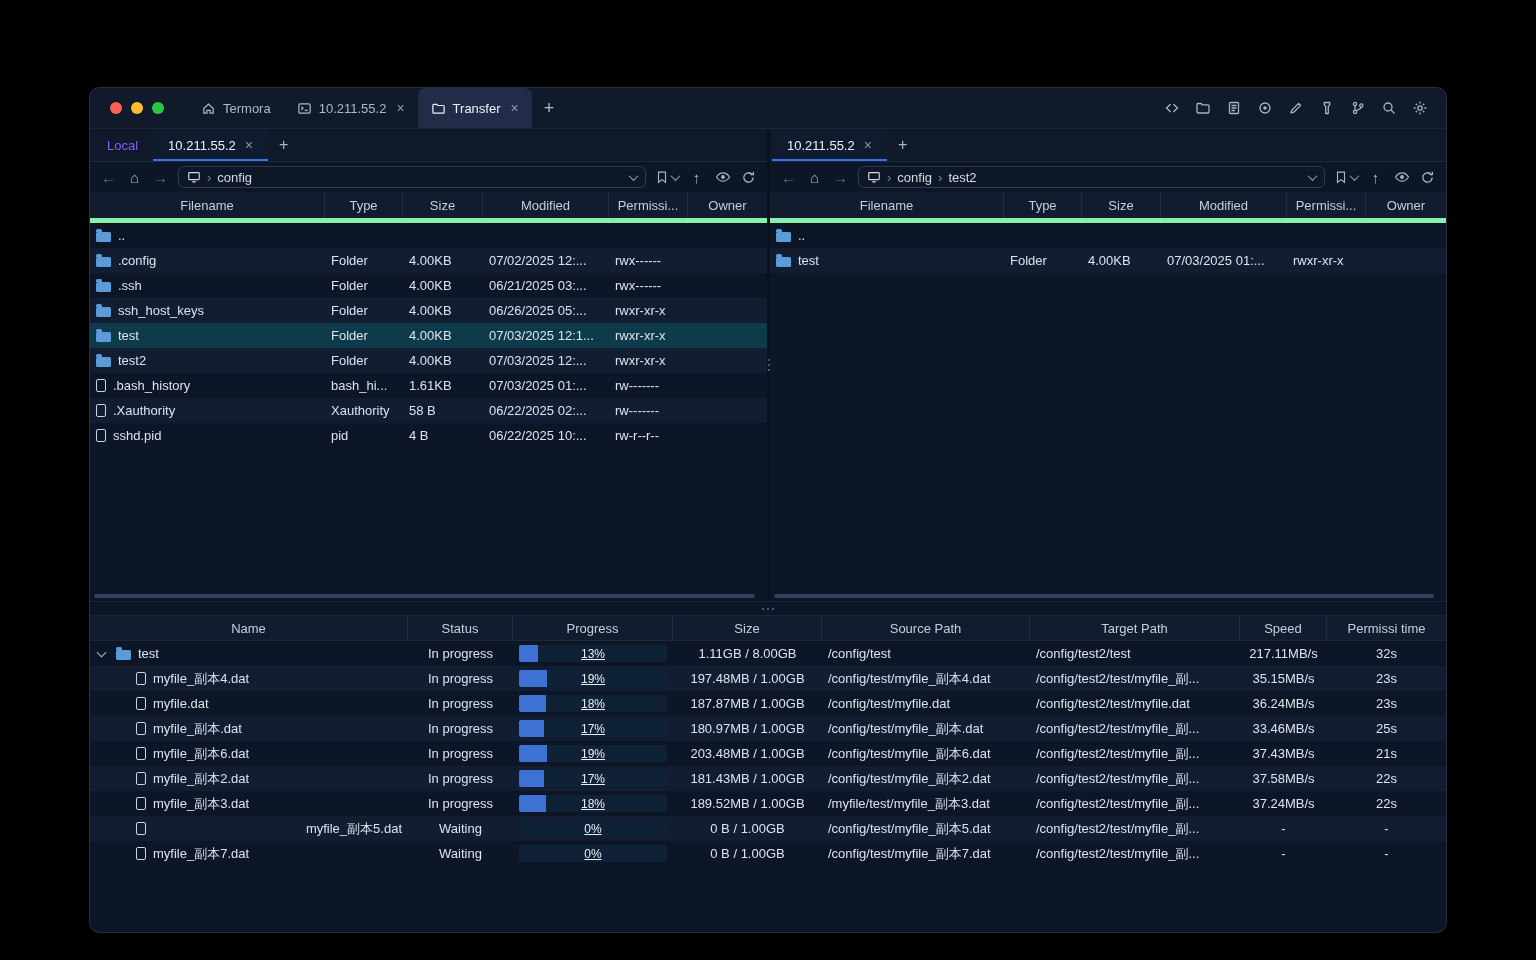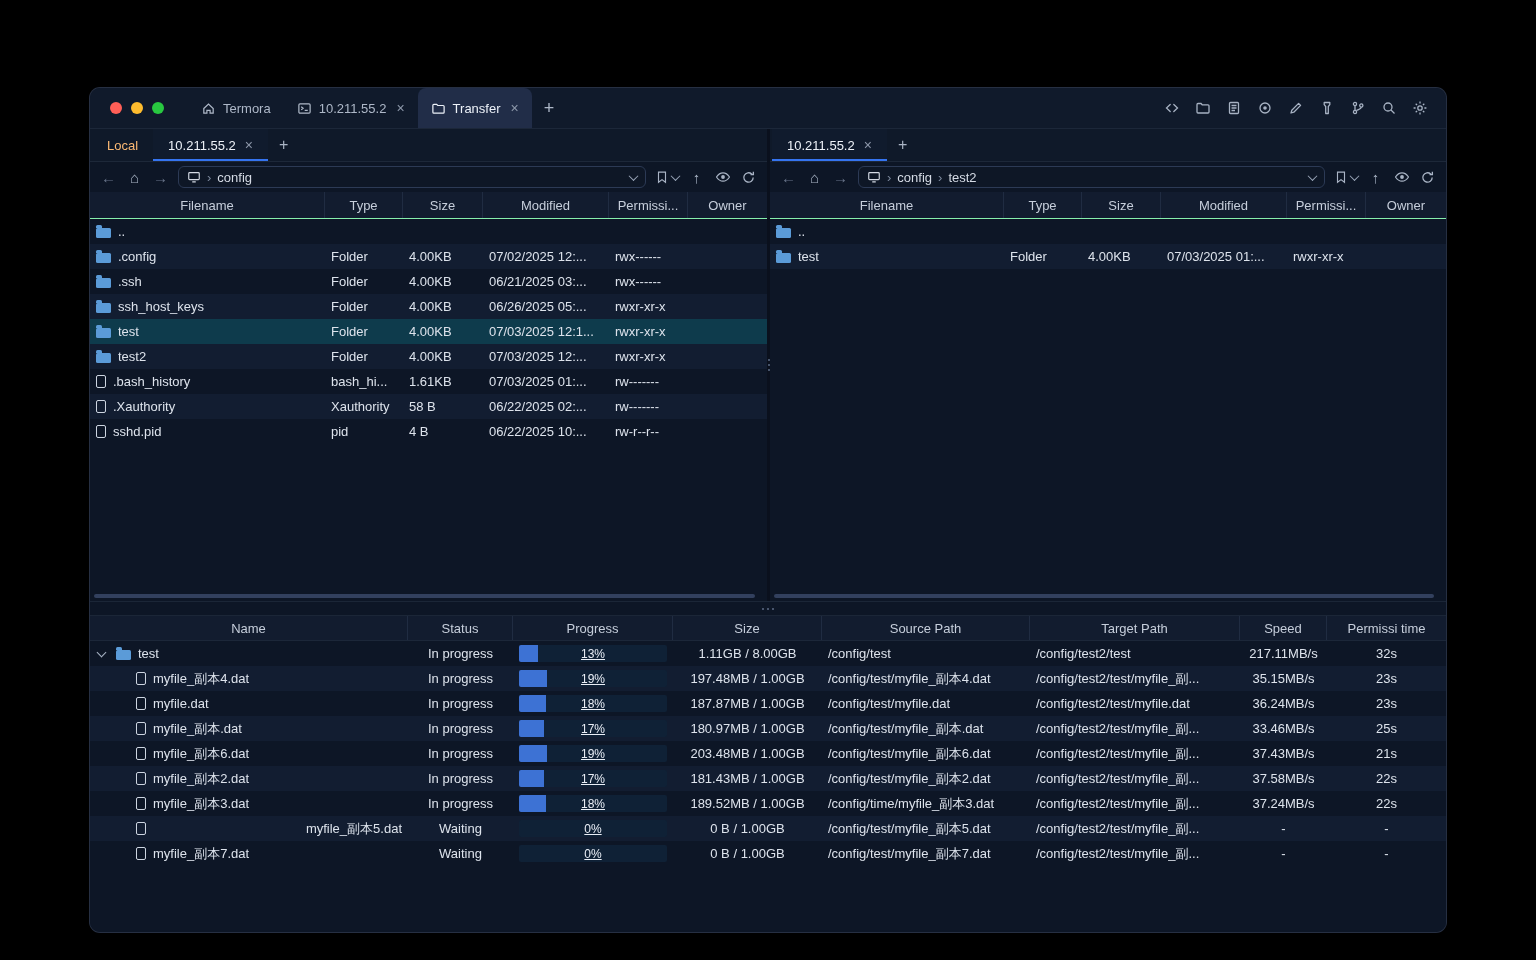--- a/index.html
+++ b/index.html
@@ -24,38 +24,38 @@
 
   
   .panes{display:flex;height:472px;flex:0 0 472px;min-height:0;}
   .pane{display:flex;flex-direction:column;position:relative;min-width:0;background:#0d1626;}
   .pane.left{width:677px;flex:0 0 677px;}
   .pane.right{flex:1;}
   .vdivider{width:3px;flex:0 0 3px;background:#0a101d;display:flex;flex-direction:column;justify-content:center;align-items:center;gap:3px;cursor:col-resize;}
   .vdivider i,.hdivider i{width:2px;height:2px;border-radius:50%;background:#5c6b86;display:block;}
 
   .ptabs{height:32px;flex:0 0 32px;display:flex;align-items:stretch;background:#0f1929;border-bottom:1px solid #1d2839;padding-left:2px;}
-  .ptab{display:flex;align-items:center;gap:6px;padding:0 15px;color:#fdba74;white-space:nowrap;}
+  .ptab{display:flex;align-items:center;gap:6px;padding:0 15px;color:#8b5cf6;white-space:nowrap;}
   .ptab.active{color:#eef2f8;background:#13203650;box-shadow:inset 0 -2px 0 #3574f0;}
   .pplus{display:flex;align-items:center;padding:0 11px;font-size:16px;color:#aab4c4;}
 
   .ptoolbar{height:30px;flex:0 0 30px;display:flex;align-items:center;gap:9px;padding:0 10px;background:#0d1626;}
   .nav{color:#a9b4c5;font-size:15px;width:17px;text-align:center;line-height:1;}
   .nav.dim{color:#68748a;}
   .pathbox{flex:1;height:20px;border:1px solid #2c3a55;border-radius:6px;display:flex;align-items:center;gap:6px;padding:0 8px;color:#d5dbe5;min-width:0;background:#0e1726;}
   .sep{color:#7d8a9e;font-size:13px;}
   .chev{width:6px;height:6px;border-right:1.4px solid #9aa6b8;border-bottom:1.4px solid #9aa6b8;transform:rotate(45deg) translate(-1px,-1px);display:inline-block;}
   .pathbox .chev{margin-left:auto;}
   .bmwrap{display:flex;align-items:center;gap:3px;color:#a9b4c5;}
 
   
   .gl{grid-template-columns:235px 78px 80px 126px 79px 1fr;}
   .gr{grid-template-columns:234px 78px 79px 126px 79px 1fr;}
   .gt{grid-template-columns:318px 105px 160px 149px 208px 210px 87px 1fr;}
-  .ft-header{display:grid;height:26px;flex:0 0 26px;background:#121c2f;border-bottom:1px solid #86efac;align-items:stretch;color:#c6cedb;}
+  .ft-header{display:grid;height:26px;flex:0 0 26px;background:#121c2f;border-bottom:5px solid #86efac;align-items:stretch;color:#c6cedb;}
   .hc{display:flex;align-items:center;justify-content:center;border-right:1px solid #202c42;overflow:hidden;white-space:nowrap;font-size:13px;}
   .hc:last-child{border-right:none;}
   .ft-body{flex:1;overflow:hidden;}
   .ft-row{display:grid;height:25px;align-items:center;}
   .ft-row:nth-child(even){background:#121d31;}
   .ft-row.selected{background:#0e3b4c;}
   .ft-cell{padding:0 6px;white-space:nowrap;overflow:hidden;display:flex;align-items:center;gap:7px;color:#dde3ec;}
   .pane-scroll{position:absolute;left:4px;right:12px;bottom:3px;height:4px;background:#32405e;border-radius:2px;}
 
   
@@ -561,21 +561,21 @@
             <span>myfile_副本3.dat</span>
           </div>
           <div class="c center">In progress</div>
           <div class="c">
             <div class="pg-track">
               <div class="pg-fill" style="width: 18%;"></div>
               <span class="pg-label">18%</span>
             </div>
           </div>
           <div class="c center">189.52MB / 1.00GB</div>
-          <div class="c">/config/time/myfile_副本3.dat</div>
+          <div class="c">/myfile/test/myfile_副本3.dat</div>
           <div class="c">/config/test2/test/myfile_副...</div>
           <div class="c center">37.24MB/s</div>
           <div class="c center">22s</div>
         </div>
         <div class="tr-row gt">
           <div class="c" style="padding-left: 46px; justify-content: space-between;">
             <span class="ico-file"></span>
             <span>myfile_副本5.dat</span>
           </div>
           <div class="c center">Waiting</div>

